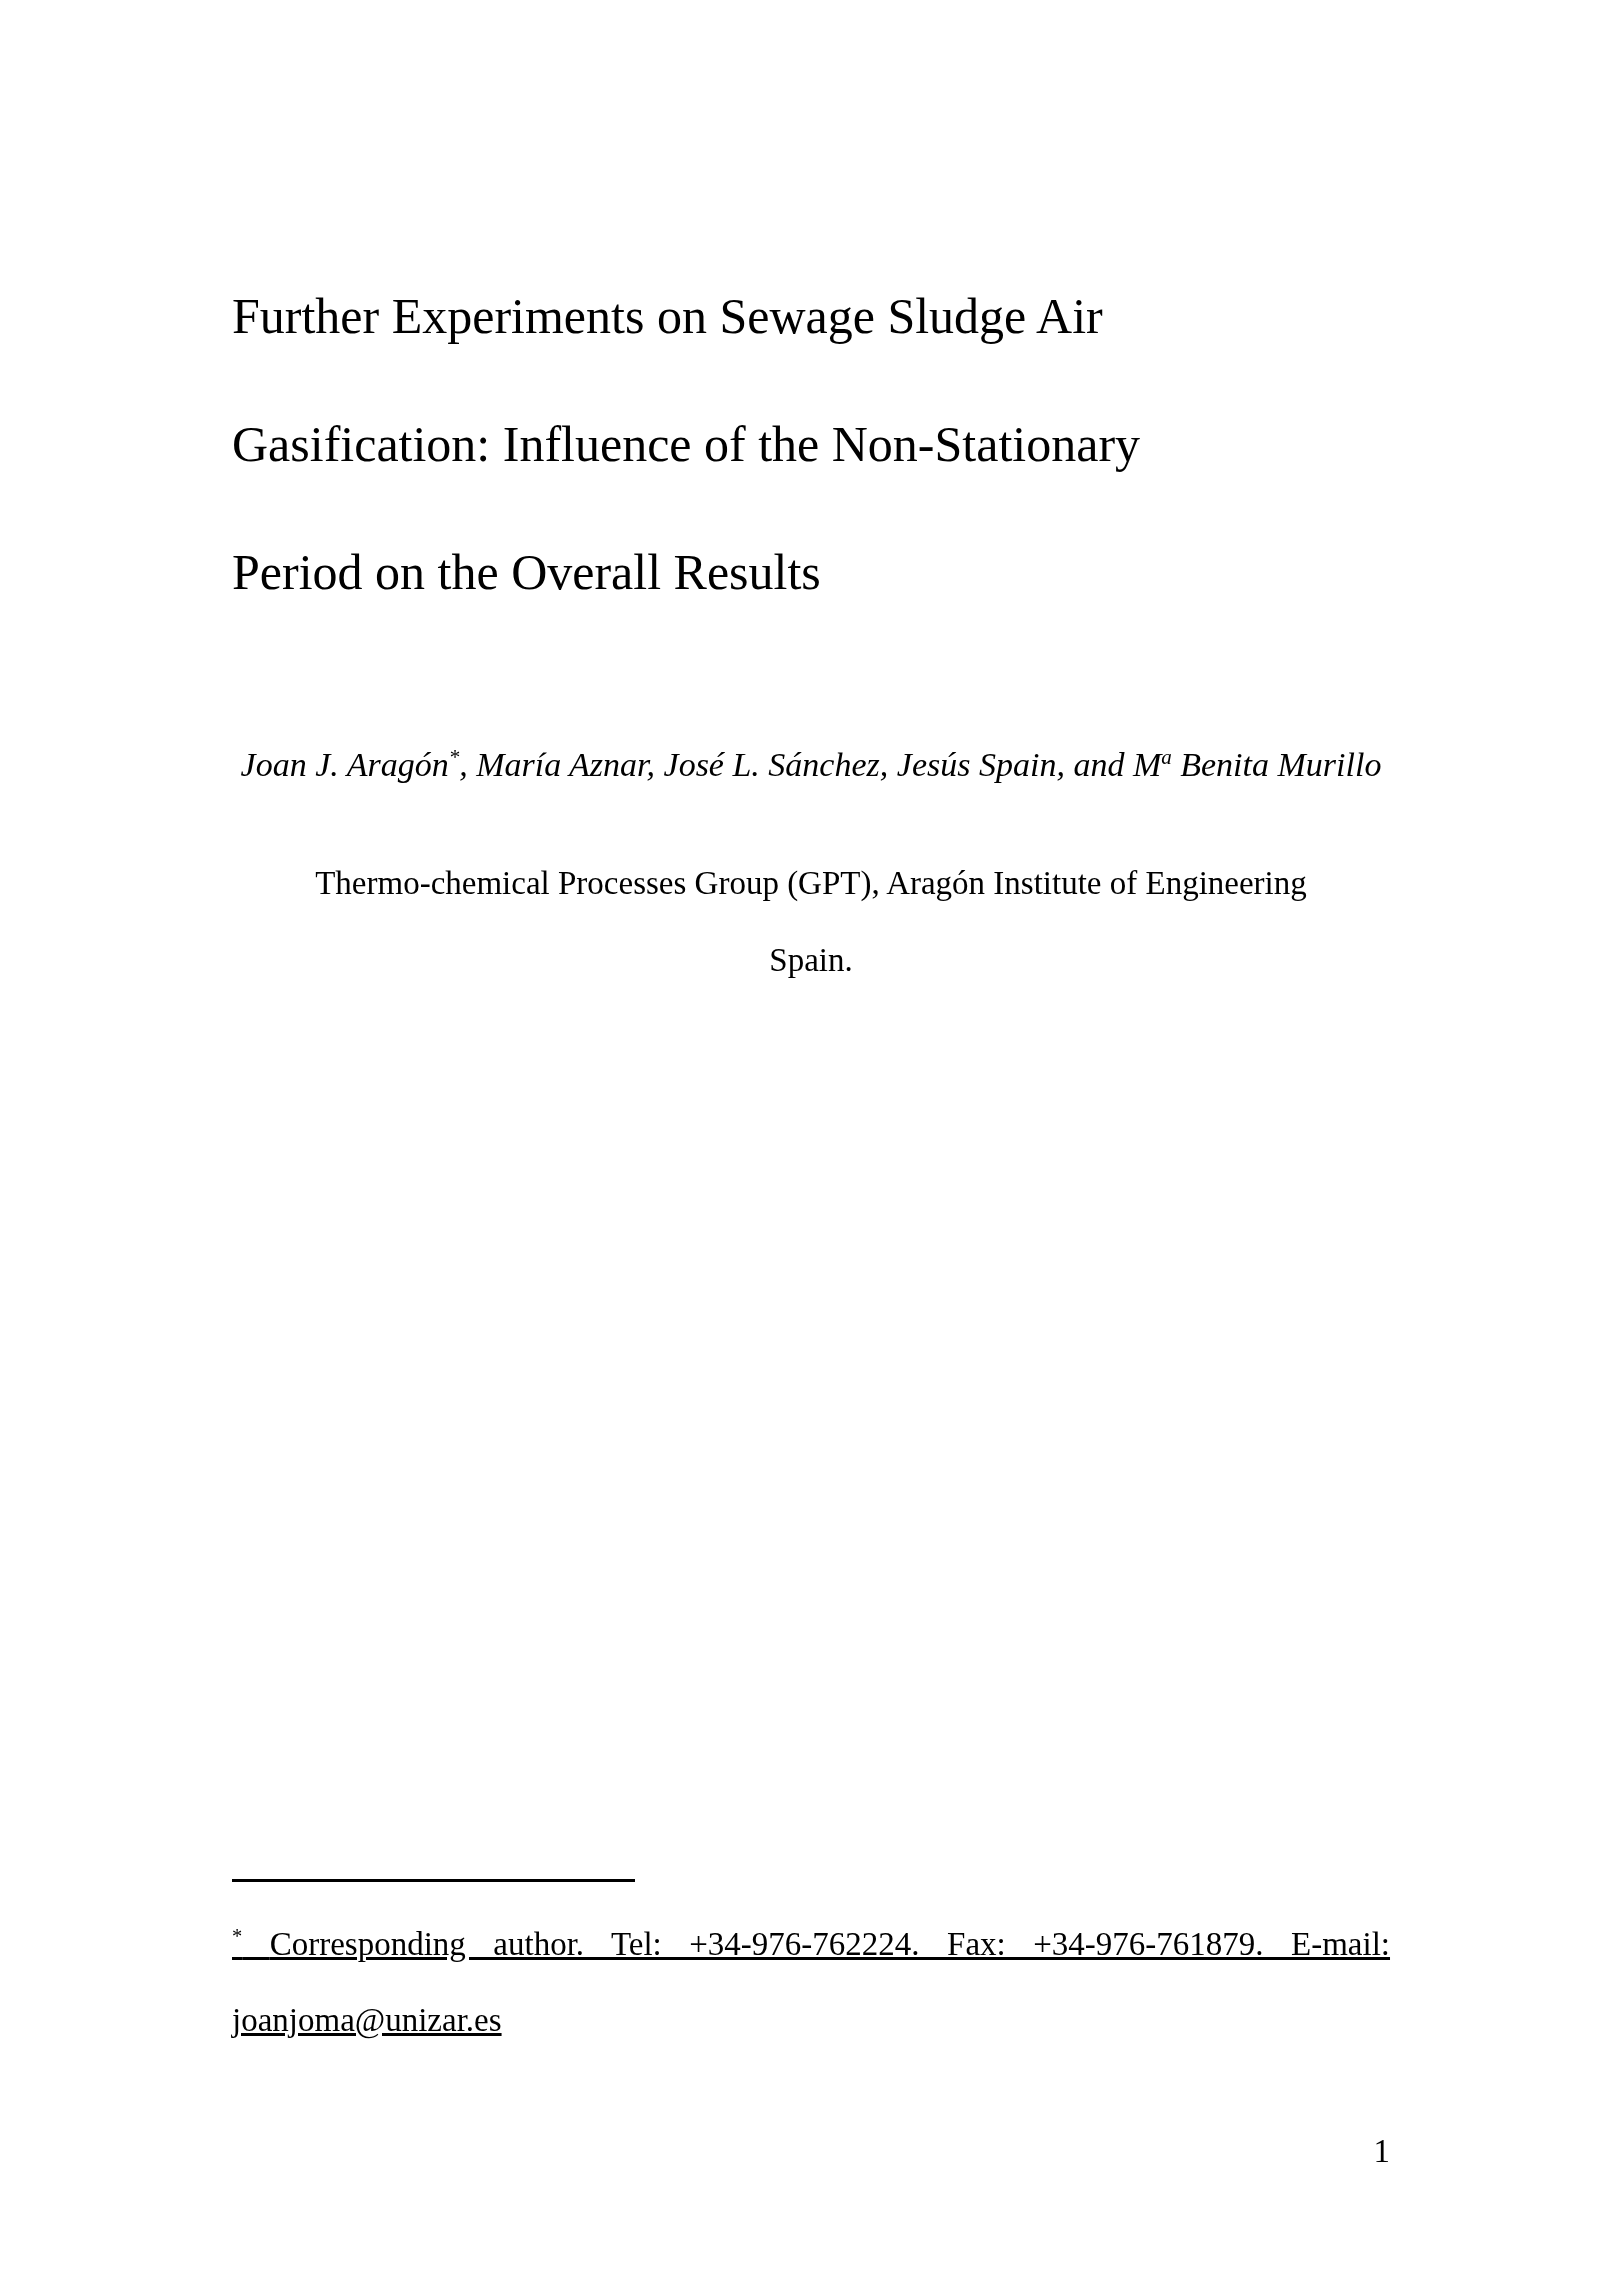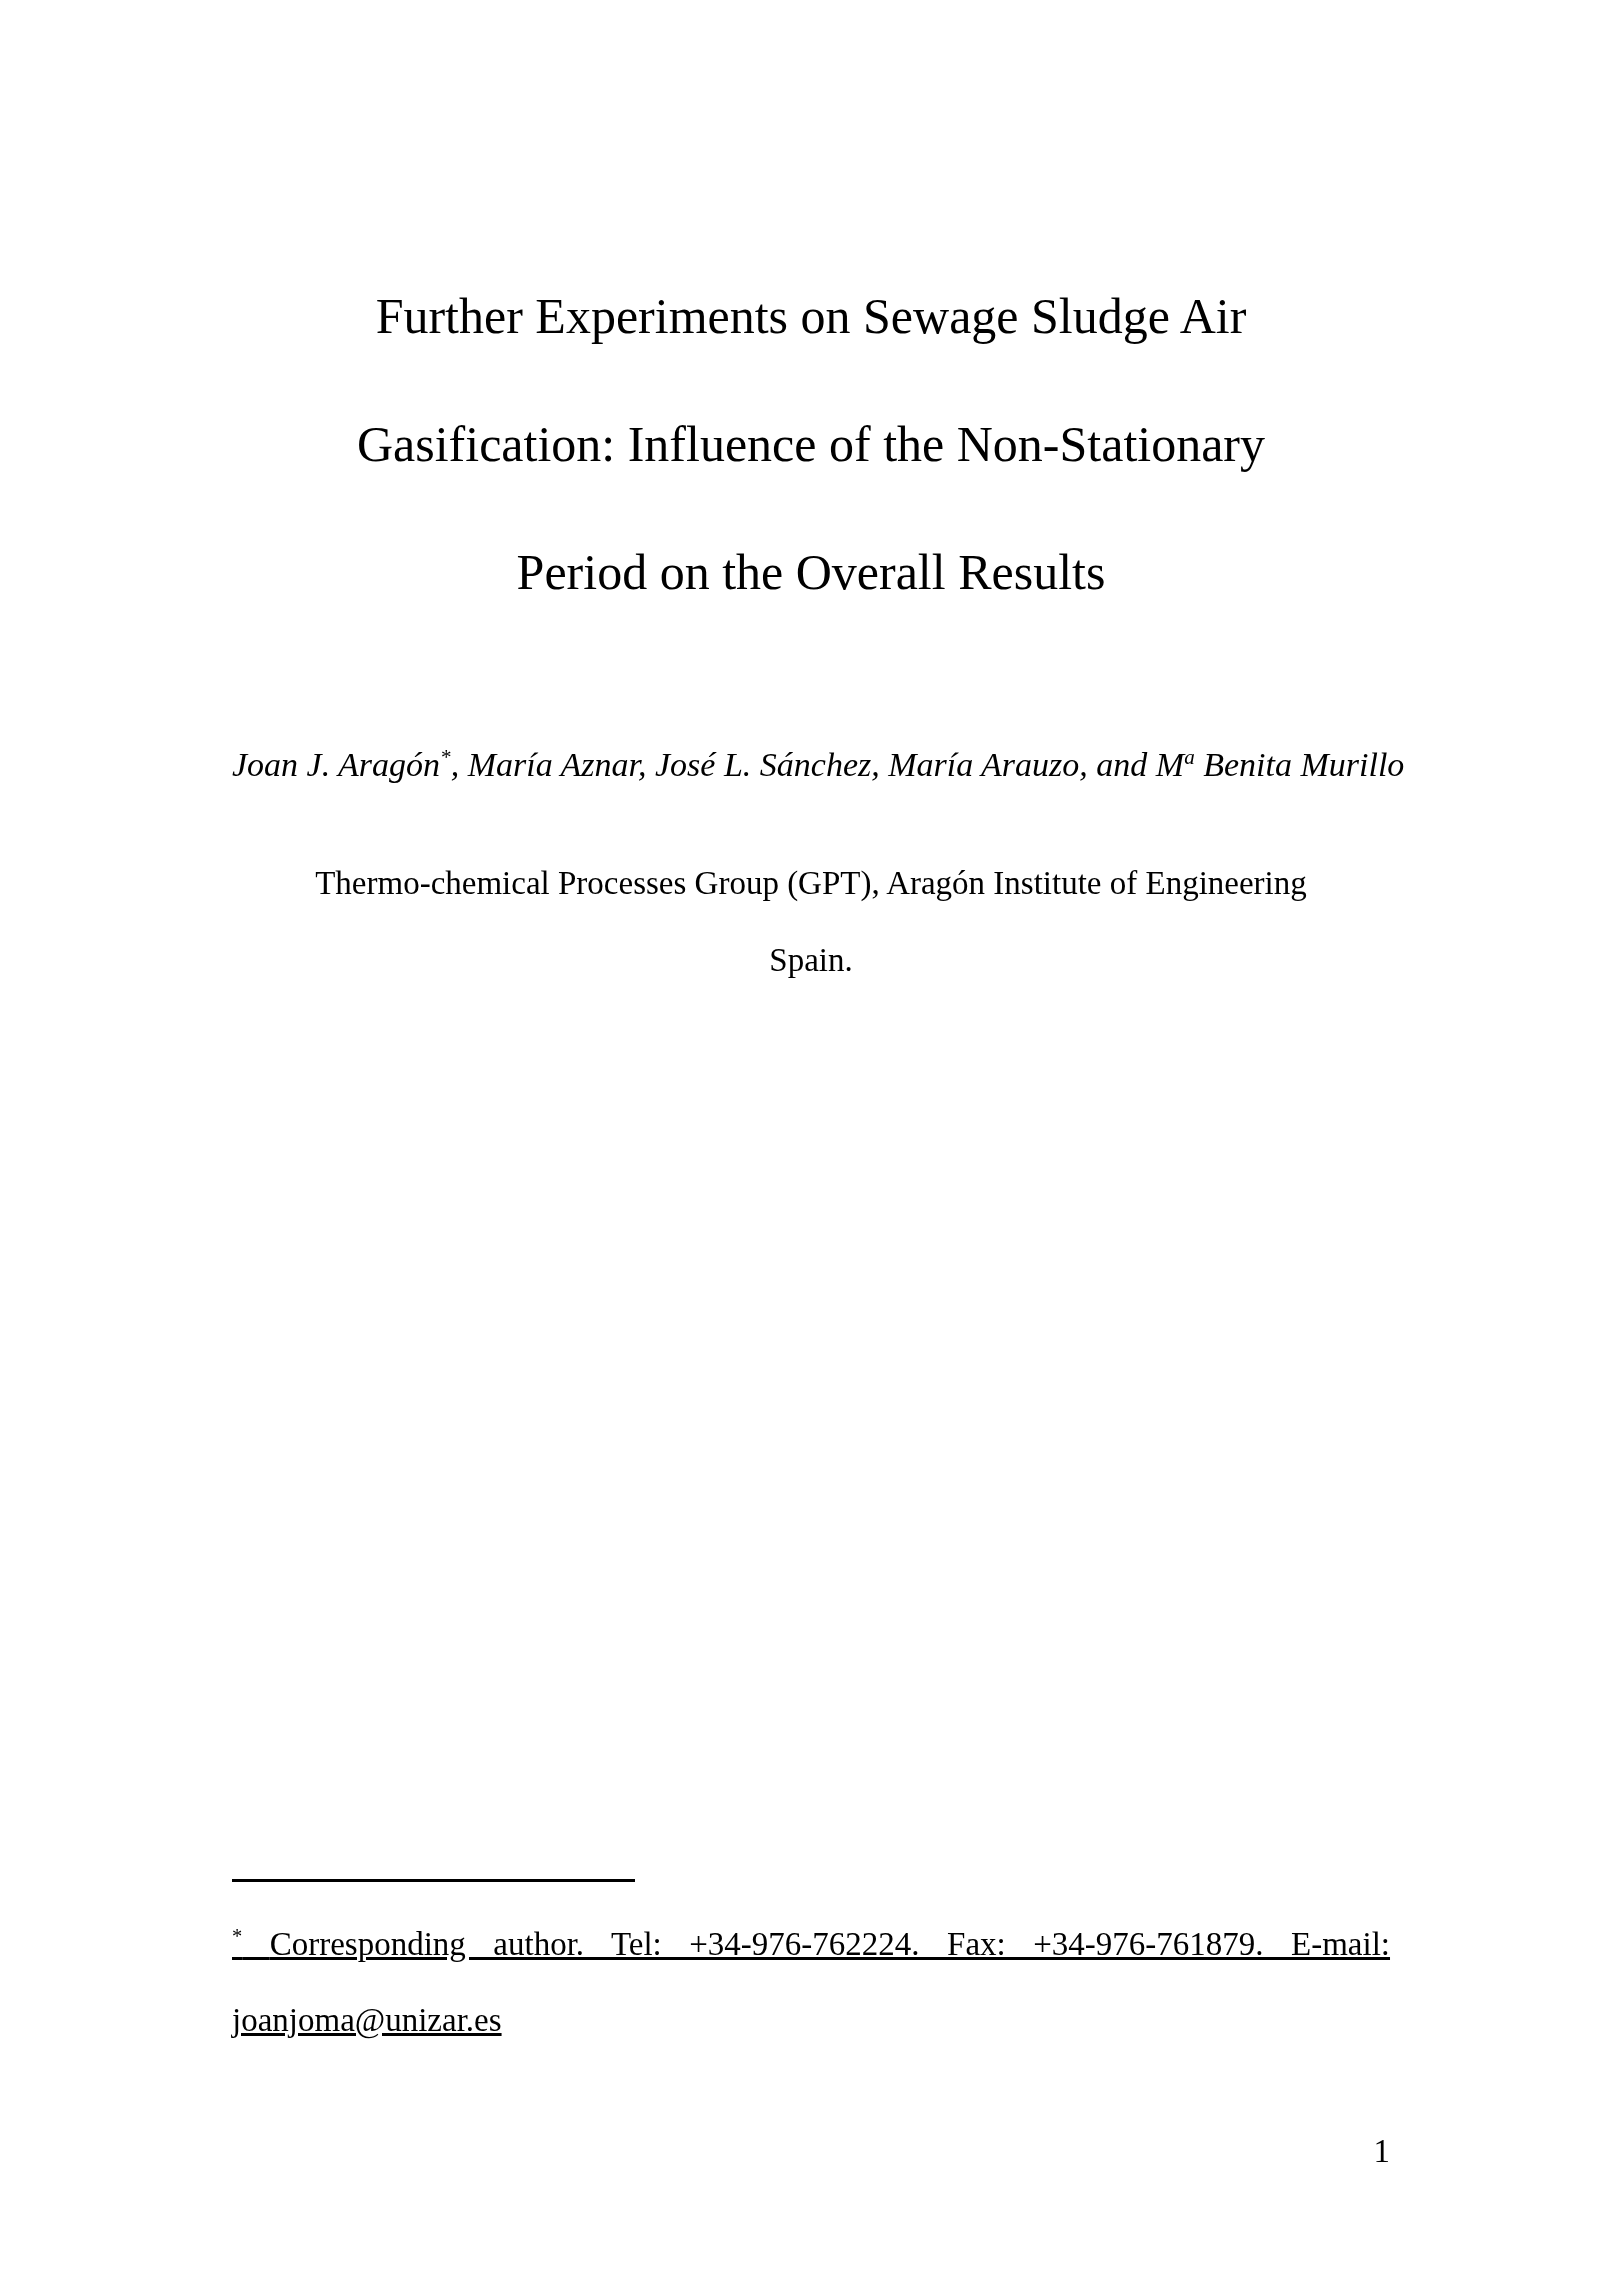--- a/index.html
+++ b/index.html
@@ -15,21 +15,21 @@
     background: #ffffff;
     font-family: "Liberation Serif", serif;
     color: #000000;
     overflow: hidden;
   }
   .title-block {
     position: absolute;
     top: 252px;
     left: 232px;
     right: 232px;
-    text-align: center;
+    text-align: left;
     font-size: 50px;
     line-height: 128px;
     font-weight: normal;
     margin: 0;
   }
   .title-line {
     white-space: nowrap;
   }
   .authors-line {
     position: absolute;
@@ -91,21 +91,21 @@
 <body>
 
 <div class="page">
 
   <h1 class="title-block">
     <div class="title-line">Further Experiments on Sewage Sludge Air</div>
     <div class="title-line">Gasification: Influence of the Non-Stationary</div>
     <div class="title-line">Period on the Overall Results</div>
   </h1>
 
-  <div class="authors-line"><span>Joan J. Aragón</span><span class="sup">*</span><span>, María Aznar, José L. Sánchez, María Arauzo, and M</span><span class="sup">a</span><span> Benita Murillo</span></div>
+  <div class="authors-line"><span>Joan J. Aragón</span><span class="sup">*</span><span>, María Aznar, José L. Sánchez, Jesús Spain, and M</span><span class="sup">a</span><span> Benita Murillo</span></div>
 
   <div class="affiliation-block">
     <div class="affiliation-line">Thermo-chemical Processes Group (GPT), Aragón Institute of Engineering</div>
     <div class="affiliation-line">Spain.</div>
   </div>
 
   <div class="footnote-block">
     <div class="footnote-rule"></div>
     <p class="footnote-text"><span class="sup">*</span>
       <span>Corresponding author. Tel: +34-976-762224. Fax: +34-976-761879. E-mail: joanjoma@unizar.es</span></p>

